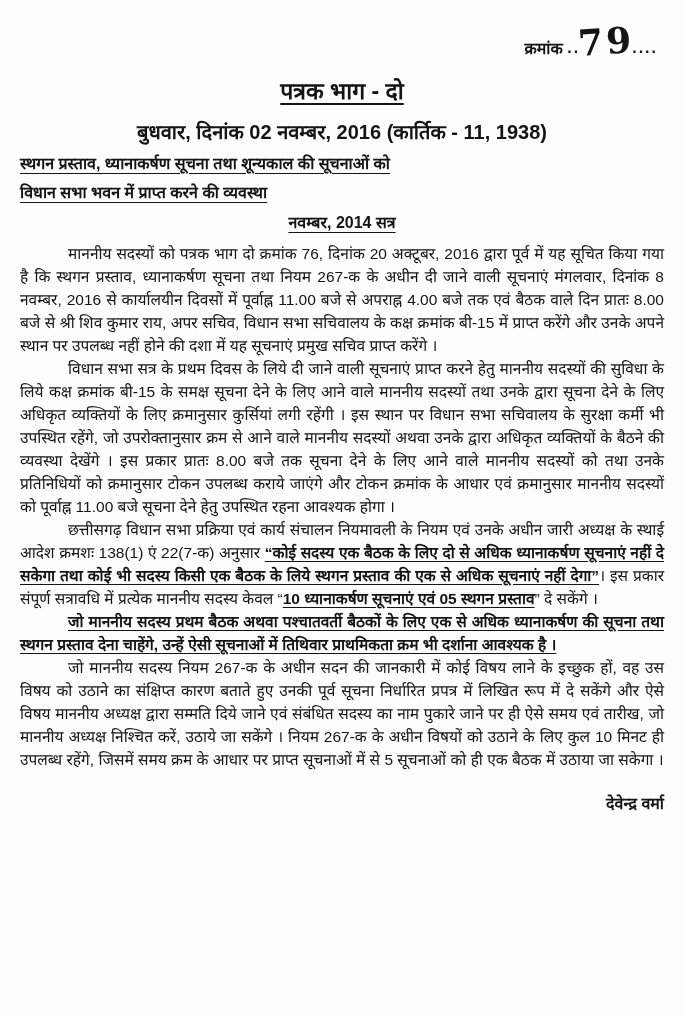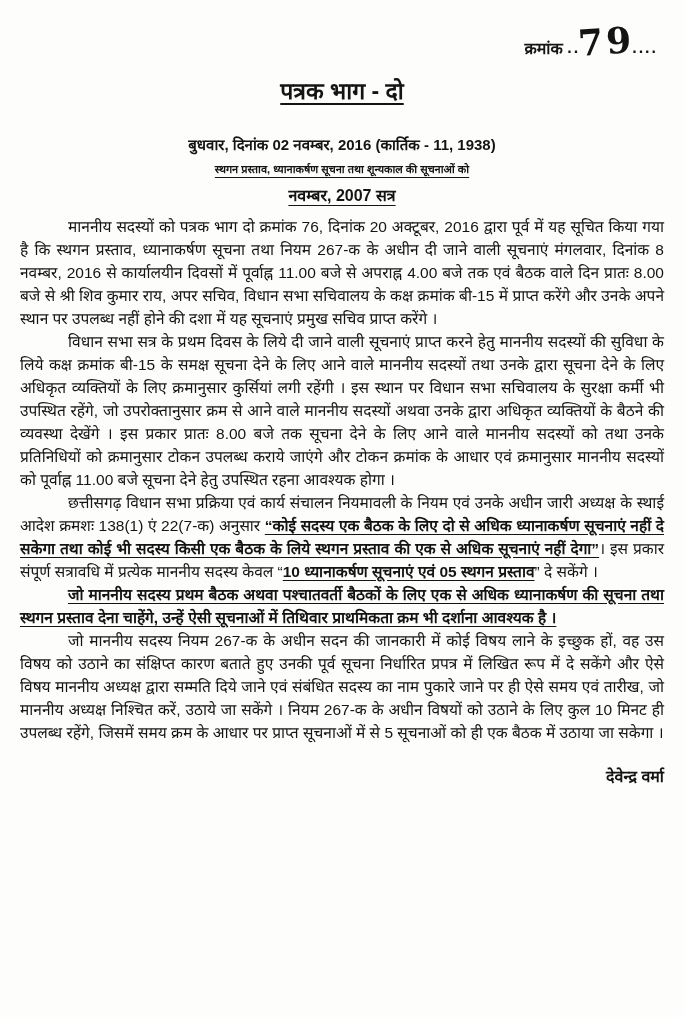--- a/index.html
+++ b/index.html
@@ -46,27 +46,27 @@
   }
   .doc-subtitle {
     text-align:center;
     font-size:23px;
     font-weight:600;
     margin-top:12px;
   }
   .doc-subtitle span, .u { text-decoration:underline; text-underline-offset:4px; }
   .date-line {
     text-align:center;
-    font-size:15px;
+    font-size:20px;
     font-weight:bold;
-    margin-top:28px;
+    margin-top:12px;
   }
   .subject-line {
-    text-align:center;
-    font-size:11px;
+    text-align:left;
+    font-size:16px;
     font-weight:bold;
     margin-top:7px;
   }
   .session-line {
     text-align:center;
     font-size:16px;
     font-weight:bold;
     margin-top:8px;
   }
   
@@ -103,23 +103,26 @@
   <div class="doc-subtitle">
     <span class="u">पत्रक भाग - दो</span>
   </div>
 
   <div class="date-line">बुधवार, दिनांक 02 नवम्बर, 2016 (कार्तिक - 11, 1938)</div>
 
   <div class="subject-line">
     <span class="u">स्थगन प्रस्ताव, ध्यानाकर्षण सूचना तथा शून्यकाल की सूचनाओं को</span>
   </div>
 
+  <div class="subject-line">
+    <span class="u">विधान सभा भवन में प्राप्त करने की व्यवस्था</span>
+  </div>
 
   <div class="session-line">
-    <span class="u">नवम्बर, 2007 सत्र</span>
+    <span class="u">नवम्बर, 2014 सत्र</span>
   </div>
 
   <div class="body-text">
     <p>माननीय सदस्यों को पत्रक भाग दो क्रमांक 76, दिनांक 20 अक्टूबर, 2016 द्वारा पूर्व में यह सूचित किया गया है कि स्थगन प्रस्ताव, ध्यानाकर्षण सूचना तथा नियम 267-क के अधीन दी जाने वाली सूचनाएं मंगलवार, दिनांक 8 नवम्बर, 2016 से कार्यालयीन दिवसों में पूर्वाह्न 11.00 बजे से अपराह्न 4.00 बजे तक एवं बैठक वाले दिन प्रातः 8.00 बजे से श्री शिव कुमार राय, अपर सचिव, विधान सभा सचिवालय के कक्ष क्रमांक बी-15 में प्राप्त करेंगे और उनके अपने स्थान पर उपलब्ध नहीं होने की दशा में यह सूचनाएं प्रमुख सचिव प्राप्त करेंगे ।</p>
     <p>विधान सभा सत्र के प्रथम दिवस के लिये दी जाने वाली सूचनाएं प्राप्त करने हेतु माननीय सदस्यों की सुविधा के लिये कक्ष क्रमांक बी-15 के समक्ष सूचना देने के लिए आने वाले माननीय सदस्यों तथा उनके द्वारा सूचना देने के लिए अधिकृत व्यक्तियों के लिए क्रमानुसार कुर्सियां लगी रहेंगी । इस स्थान पर विधान सभा सचिवालय के सुरक्षा कर्मी भी उपस्थित रहेंगे, जो उपरोक्तानुसार क्रम से आने वाले माननीय सदस्यों अथवा उनके द्वारा अधिकृत व्यक्तियों के बैठने की व्यवस्था देखेंगे । इस प्रकार प्रातः 8.00 बजे तक सूचना देने के लिए आने वाले माननीय सदस्यों को तथा उनके प्रतिनिधियों को क्रमानुसार टोकन उपलब्ध कराये जाएंगे और टोकन क्रमांक के आधार  एवं क्रमानुसार माननीय सदस्यों को पूर्वाह्न 11.00 बजे सूचना देने हेतु उपस्थित रहना आवश्यक होगा ।</p>
     <p><span>छत्तीसगढ़ विधान सभा प्रक्रिया एवं कार्य संचालन नियमावली के नियम एवं उनके अधीन जारी अध्यक्ष के स्थाई आदेश क्रमशः 138(1) एं 22(7-क) अनुसार </span><span class="emphasis">“कोई सदस्य एक बैठक के लिए दो से अधिक ध्यानाकर्षण सूचनाएं नहीं दे सकेगा तथा कोई भी सदस्य किसी एक बैठक के लिये स्थगन प्रस्ताव की एक से अधिक सूचनाएं नहीं देगा”</span><span>। इस प्रकार संपूर्ण सत्रावधि में प्रत्येक माननीय सदस्य केवल “</span><span class="emphasis">10 ध्यानाकर्षण सूचनाएं एवं 05 स्थगन प्रस्ताव</span><span>” दे सकेंगे ।</span></p>
     <p class="all-emphasis">जो माननीय सदस्य प्रथम बैठक अथवा पश्चातवर्ती बैठकों के लिए एक से अधिक ध्यानाकर्षण की सूचना तथा स्थगन प्रस्ताव देना चाहेंगे, उन्हें ऐसी सूचनाओं में तिथिवार प्राथमिकता क्रम भी दर्शाना आवश्यक है ।</p>
     <p>जो माननीय सदस्य नियम 267-क के अधीन सदन की जानकारी में कोई विषय लाने के इच्छुक हों, वह उस विषय को उठाने का संक्षिप्त कारण बताते हुए उनकी पूर्व सूचना निर्धारित प्रपत्र में लिखित रूप में दे सकेंगे और ऐसे विषय माननीय अध्यक्ष द्वारा सम्मति दिये जाने एवं संबंधित सदस्य का नाम पुकारे जाने पर ही ऐसे समय एवं तारीख, जो माननीय अध्यक्ष निश्चित करें, उठाये जा सकेंगे । नियम 267-क के अधीन विषयों को उठाने के लिए कुल 10 मिनट ही उपलब्ध रहेंगे, जिसमें समय क्रम के आधार पर प्राप्त सूचनाओं में से 5 सूचनाओं को ही एक बैठक में उठाया जा सकेगा ।</p>
   </div>
 

